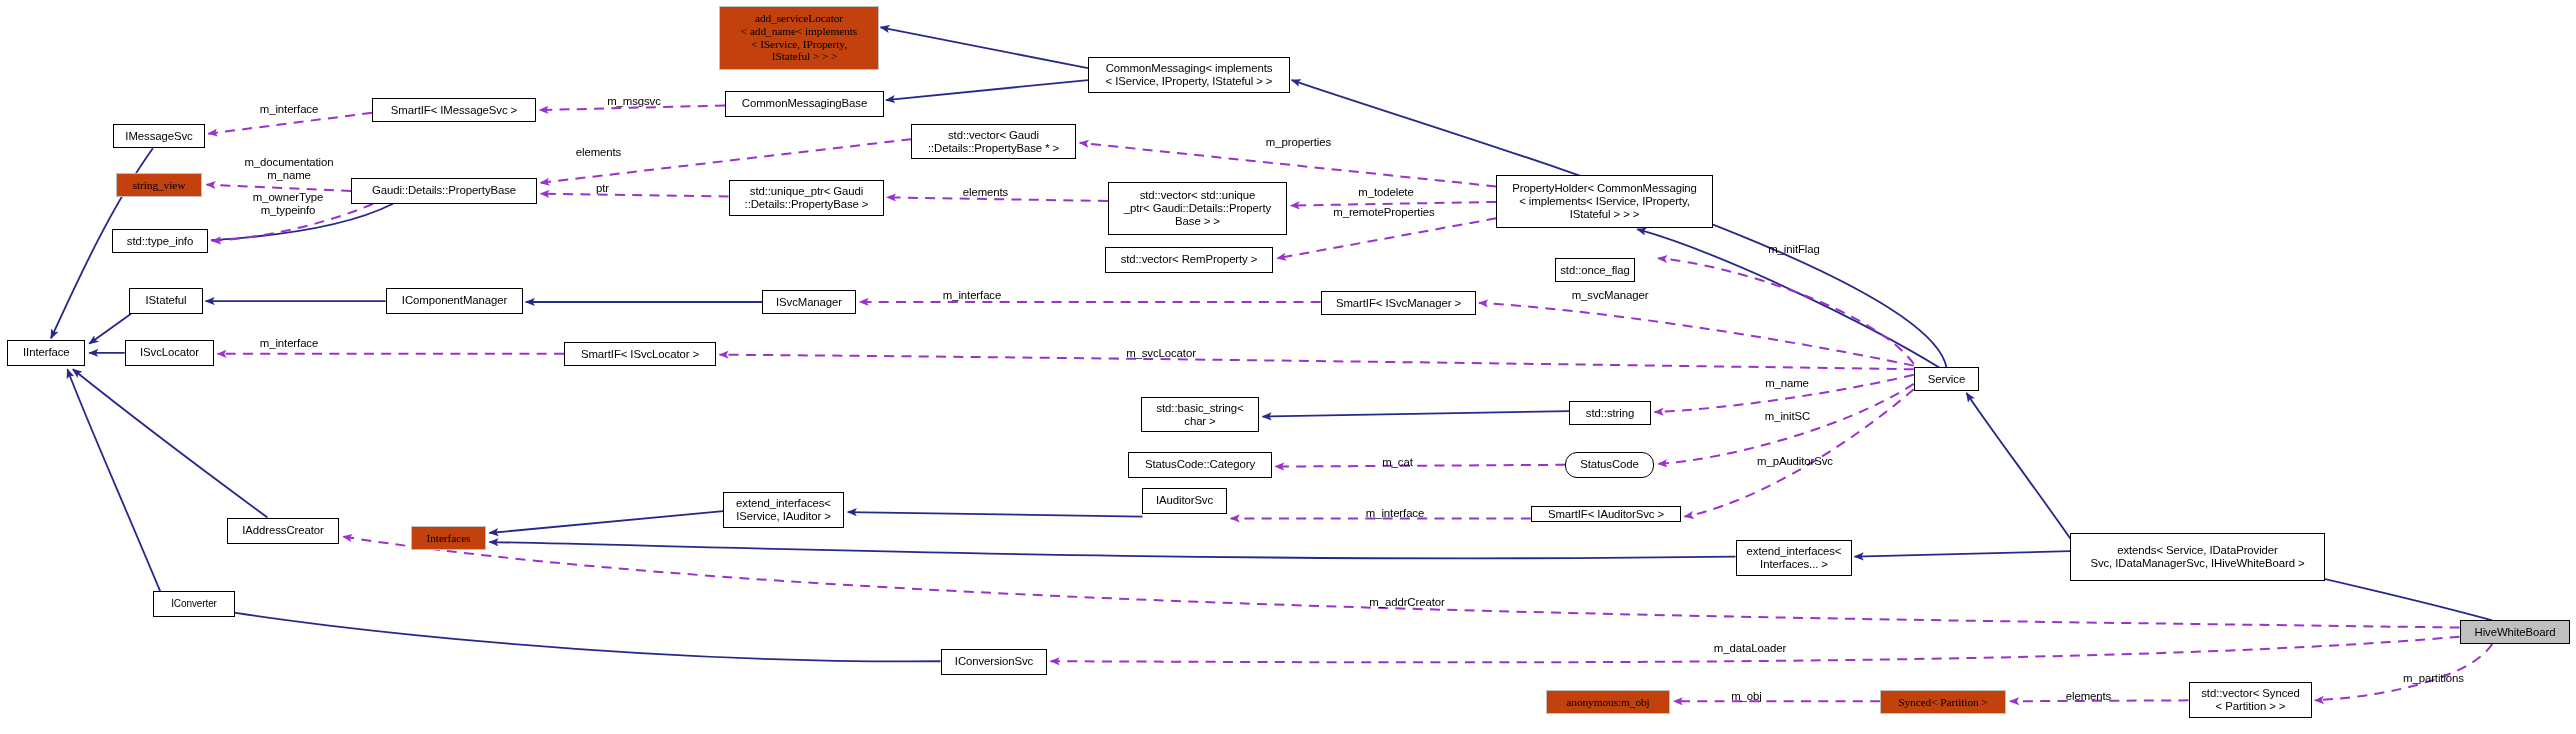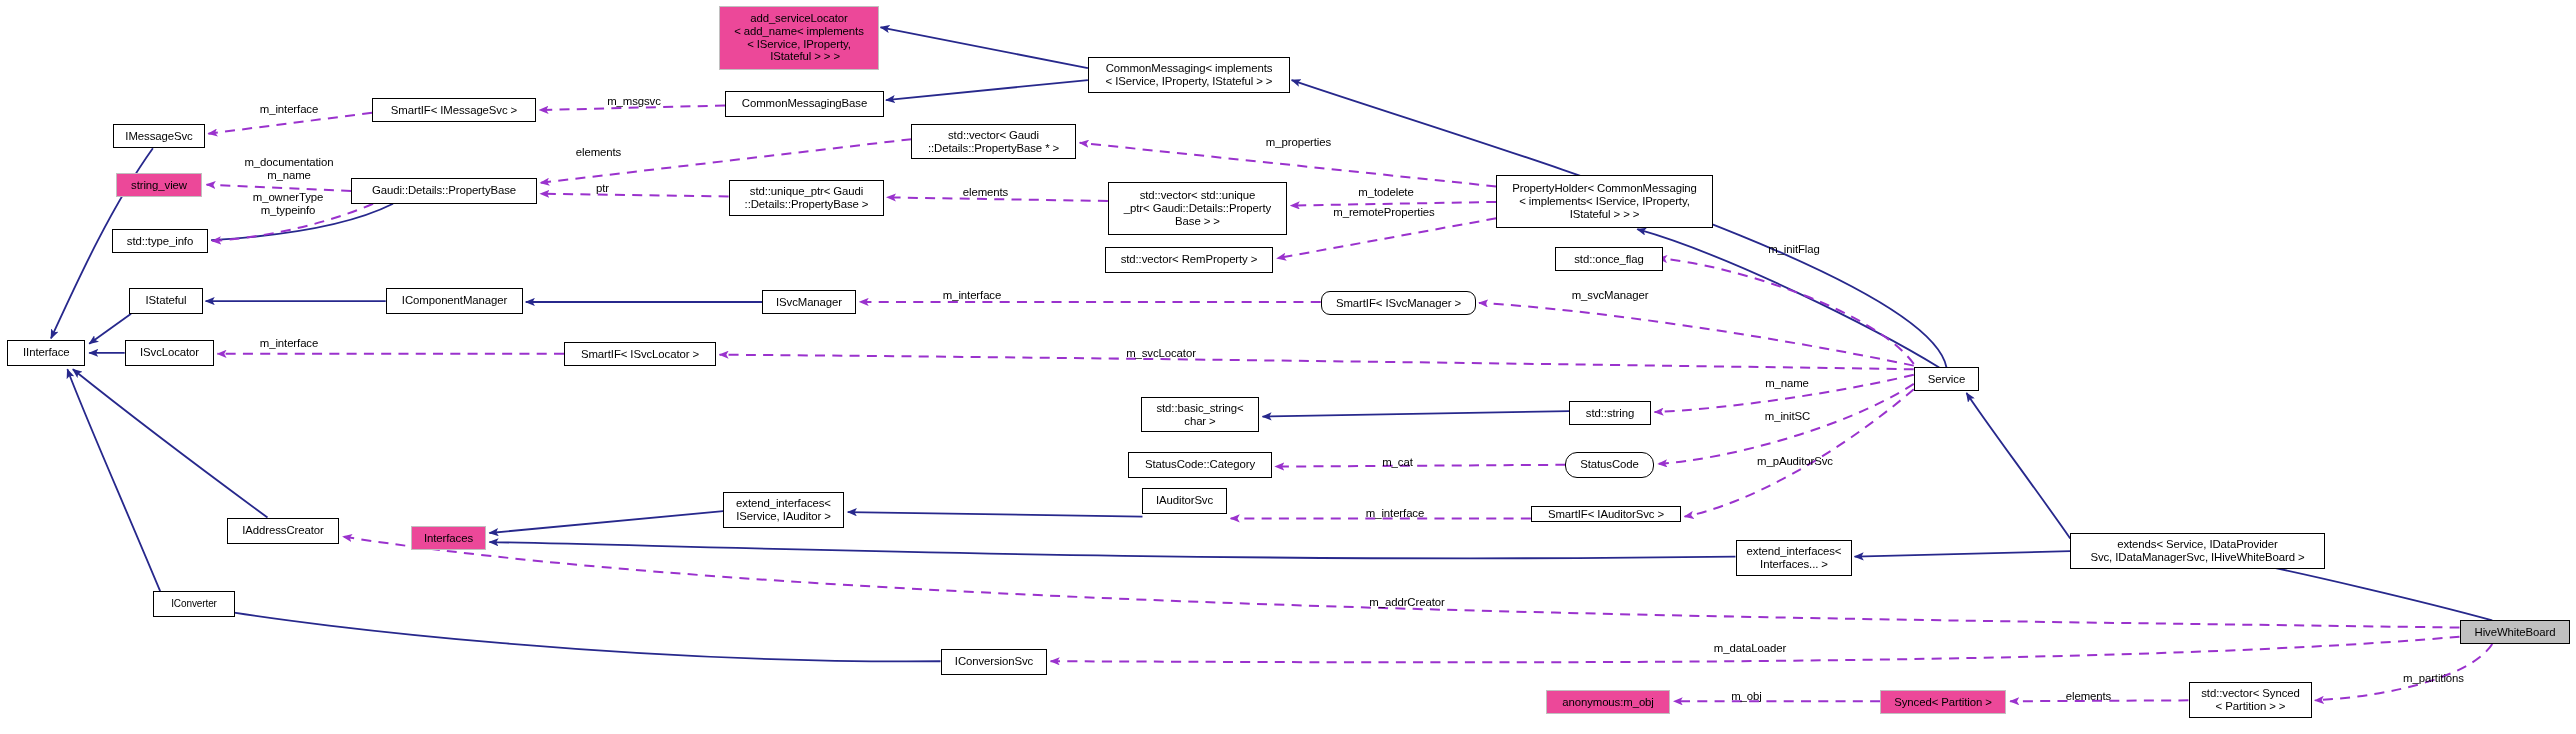--- a/index.html
+++ b/index.html
@@ -38,21 +38,22 @@
     border: 0.9px solid #000000;
     white-space: pre;
     letter-spacing: -0.1px;
   }
   .node.solid {
     border: 1.8px solid #000000;
     text-align: center;
   }
   .node.light {
     border: 0.9px solid #c0c0c0;
-    background: #ec4899;
+    background: #c2410c;
+    font-family: Liberation Serif, serif;
   }
   .node.highlight {
     border: 1.8px solid #000000;
     background: #bfbfbf;
   }
   .edge-label {
     position: absolute;
     color: #000000;
     white-space: pre;
     text-align: center;
@@ -191,43 +192,43 @@
       <div class="node solid" style="left: 729px; top: 180px; width: 155px; height: 36px; font-size: 11.4px;">std::unique_ptr&lt; Gaudi
 ::Details::PropertyBase &gt;</div>
       <div class="node solid" style="left: 1108px; top: 182px; width: 179px; height: 53px; font-size: 11.4px;">std::vector&lt; std::unique
 _ptr&lt; Gaudi::Details::Property
 Base &gt; &gt;</div>
       <div class="node solid" style="left: 1496px; top: 175px; width: 217px; height: 53px; font-size: 11.4px;">PropertyHolder&lt; CommonMessaging
 &lt; implements&lt; IService, IProperty,
 IStateful &gt; &gt; &gt;</div>
       <div class="node solid" style="left: 112px; top: 229px; width: 96px; height: 24px; font-size: 11.4px;">std::type_info</div>
       <div class="node solid" style="left: 1105px; top: 247px; width: 168px; height: 25.5px; font-size: 11.4px;">std::vector&lt; RemProperty &gt;</div>
-      <div class="node solid" style="left: 1555px; top: 247px; width: 108px; height: 24px; font-size: 11.4px;">std::once_flag</div>
+      <div class="node solid" style="left: 1555px; top: 258px; width: 80px; height: 24px; font-size: 11.4px;">std::once_flag</div>
       <div class="node solid" style="left: 7.3px; top: 340px; width: 78px; height: 25.5px; font-size: 11.4px;">IInterface</div>
       <div class="node solid" style="left: 129px; top: 288px; width: 74px; height: 25.5px; font-size: 11.4px;">IStateful</div>
       <div class="node solid" style="left: 386px; top: 288px; width: 137px; height: 25.5px; font-size: 11.4px;">IComponentManager</div>
       <div class="node solid" style="left: 762px; top: 290px; width: 94px; height: 24px; font-size: 11.4px;">ISvcManager</div>
-      <div class="node solid" style="left: 1321px; top: 291px; width: 155px; height: 24px; font-size: 11.4px; border-radius: 9px;">SmartIF&lt; ISvcManager &gt;</div>
+      <div class="node solid" style="left: 1321px; top: 291px; width: 155px; height: 24px; font-size: 11.4px;">SmartIF&lt; ISvcManager &gt;</div>
       <div class="node solid" style="left: 125px; top: 340px; width: 89px; height: 25.5px; font-size: 11.4px;">ISvcLocator</div>
       <div class="node solid" style="left: 564px; top: 342px; width: 152px; height: 24px; font-size: 11.4px;">SmartIF&lt; ISvcLocator &gt;</div>
       <div class="node solid" style="left: 1914px; top: 367px; width: 65px; height: 24px; font-size: 11.4px;">Service</div>
       <div class="node solid" style="left: 1141px; top: 397px; width: 118px; height: 35px; font-size: 11.4px;">std::basic_string&lt;
 char &gt;</div>
       <div class="node solid" style="left: 1569px; top: 401px; width: 82px; height: 24px; font-size: 11.4px;">std::string</div>
       <div class="node solid" style="left: 1128px; top: 452px; width: 144px; height: 25.5px; font-size: 11.4px;">StatusCode::Category</div>
       <div class="node solid" style="left: 1565px; top: 452px; width: 89px; height: 25.5px; font-size: 11.4px; border-radius: 12px;">StatusCode</div>
       <div class="node solid" style="left: 723px; top: 492px; width: 121px; height: 36px; font-size: 11.4px;">extend_interfaces&lt;
 IService, IAuditor &gt;</div>
       <div class="node light" style="left: 411px; top: 526px; width: 75px; height: 24px; font-size: 11.4px;">Interfaces</div>
       <div class="node solid" style="left: 1142px; top: 488px; width: 85px; height: 25.5px; font-size: 11.4px;">IAuditorSvc</div>
       <div class="node solid" style="left: 1531px; top: 506px; width: 150px; height: 16px; font-size: 11.4px;">SmartIF&lt; IAuditorSvc &gt;</div>
       <div class="node solid" style="left: 227px; top: 518px; width: 112px; height: 25.5px; font-size: 11.4px;">IAddressCreator</div>
       <div class="node solid" style="left: 1736px; top: 540px; width: 116px; height: 36px; font-size: 11.4px;">extend_interfaces&lt;
 Interfaces... &gt;</div>
-      <div class="node solid" style="left: 2070px; top: 533px; width: 255px; height: 36px; font-size: 11.4px;">extends&lt; Service, IDataProvider
+      <div class="node solid" style="left: 2070px; top: 533px; width: 255px; height: 48px; font-size: 11.4px;">extends&lt; Service, IDataProvider
 Svc, IDataManagerSvc, IHiveWhiteBoard &gt;</div>
       <div class="node solid" style="left: 129px; top: 591px; width: 82px; height: 25.5px; font-size: 10px; margin-left: 24px;">IConverter</div>
       <div class="node highlight" style="left: 2460px; top: 620px; width: 110px; height: 24px; font-size: 11.4px;">HiveWhiteBoard</div>
       <div class="node solid" style="left: 941px; top: 649px; width: 106px; height: 25.5px; font-size: 11.4px;">IConversionSvc</div>
       <div class="node light" style="left: 1546px; top: 690px; width: 124px; height: 24px; font-size: 11.4px;">anonymous:m_obj</div>
       <div class="node light" style="left: 1880px; top: 690px; width: 126px; height: 24px; font-size: 11.4px;">Synced&lt; Partition &gt;</div>
       <div class="node solid" style="left: 2189px; top: 682px; width: 123px; height: 36px; font-size: 11.4px;">std::vector&lt; Synced
 &lt; Partition &gt; &gt;</div>
     </div>
   <div id="label-layer">

